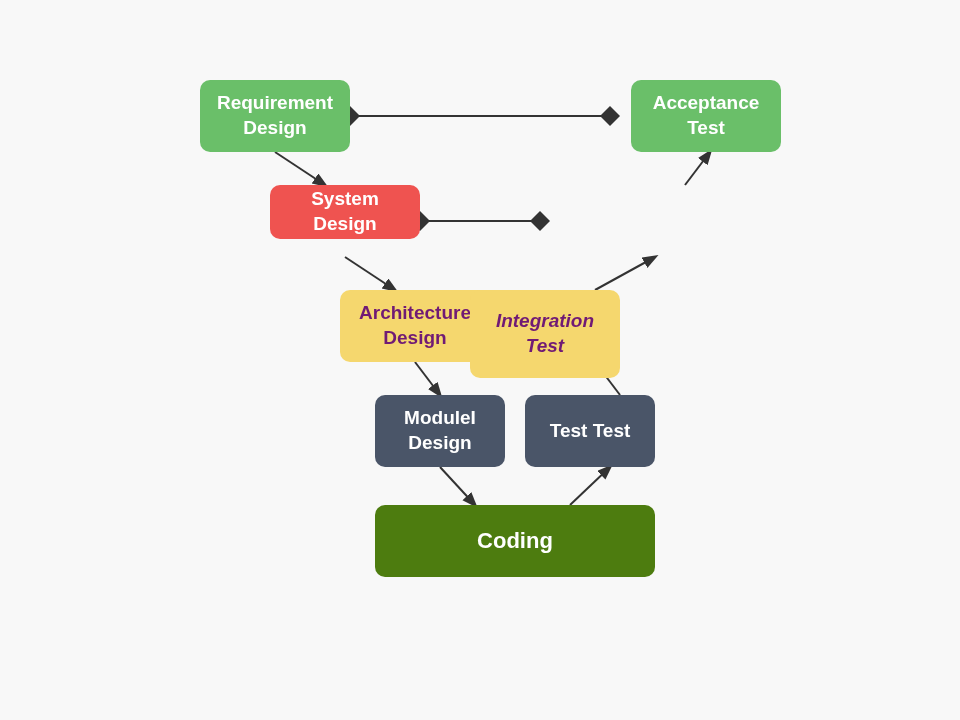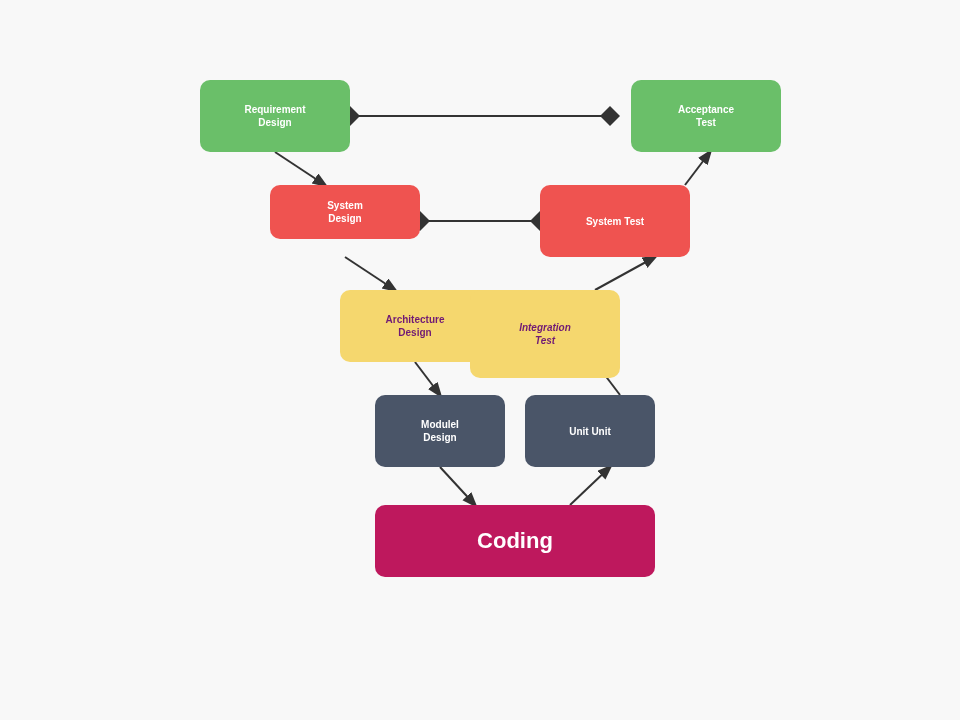--- a/index.html
+++ b/index.html
@@ -24,31 +24,31 @@
       width: 100%; height: 100%;
       pointer-events: none;
     }
     .node {
       position: absolute;
       border-radius: 10px;
       display: flex;
       align-items: center;
       justify-content: center;
       text-align: center;
-      font-size: 10px;
+      font-size: 19px;
       font-weight: 600;
       color: #fff;
       padding: 8px 12px;
       line-height: 1.3;
     }
     .node-green { background: #6abf69; }
     .node-red { background: #ef5350; }
     .node-yellow { background: #f5d76e; color: #701a75; }
     .node-dark { background: #4a5568; }
-    .node-bright-green { background: #be185d; font-size: 22px; font-weight: 800; }
+    .node-bright-green { background: #4d7c0f; font-size: 22px; font-weight: 800; }
   </style>
 </head>
 <body>
 
 <div class="diagram">
   <svg class="connections">
     <defs>
       <marker id="arrow-end" markerWidth="8" markerHeight="8" refX="6" refY="3" orient="auto">
         <path d="M0,0 L0,6 L8,3 z" fill="#333"></path>
       </marker>
@@ -82,24 +82,23 @@
 
     <line x1="555" y1="135" x2="580" y2="102" stroke="#333" stroke-width="2" marker-end="url(#arrow-end)"></line>
   </svg>
 
   <div class="node node-green" style="left:70px;top:30px;width:150px;height:72px;">Requirement<br>Design</div>
 
   <div class="node node-green" style="left:480px;top:30px;width:150px;height:72px;margin-left:21px;">Acceptance<br>Test</div>
 
   <div class="node node-red" style="left:140px;top:135px;width:150px;height:54px;">System<br>Design</div>
 
-  <div class="node node-red" style="left:410px;top:135px;width:150px;height:72px;">System Test</div>
 
   <div class="node node-yellow" style="left:210px;top:240px;width:150px;height:72px;">Architecture<br>Design</div>
 
   <div class="node node-yellow" style="left:340px;top:240px;width:150px;height:88px;font-style:italic;">Integration<br>Test</div>
 
   <div class="node node-dark" style="left:245px;top:345px;width:130px;height:72px;">ModuleI<br>Design</div>
 
-  <div class="node node-dark" style="left:395px;top:345px;width:130px;height:72px;">Unit Unit</div>
+  <div class="node node-dark" style="left:395px;top:345px;width:130px;height:72px;">Test Test</div>
 
   <div class="node node-bright-green" style="left:245px;top:455px;width:280px;height:72px;">Coding</div>
 </div>
 
 </body></html>

